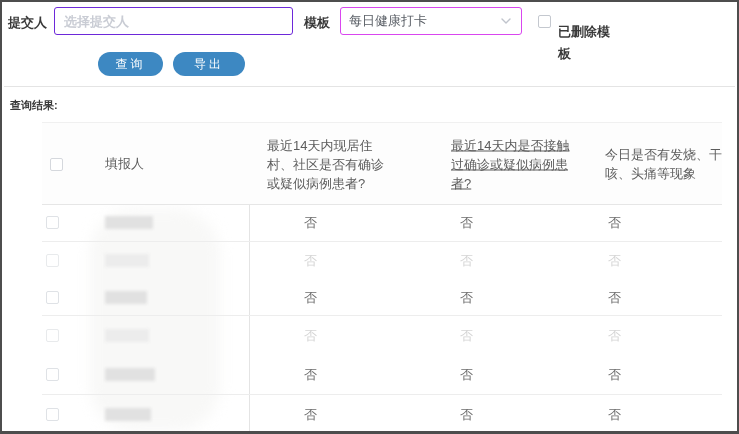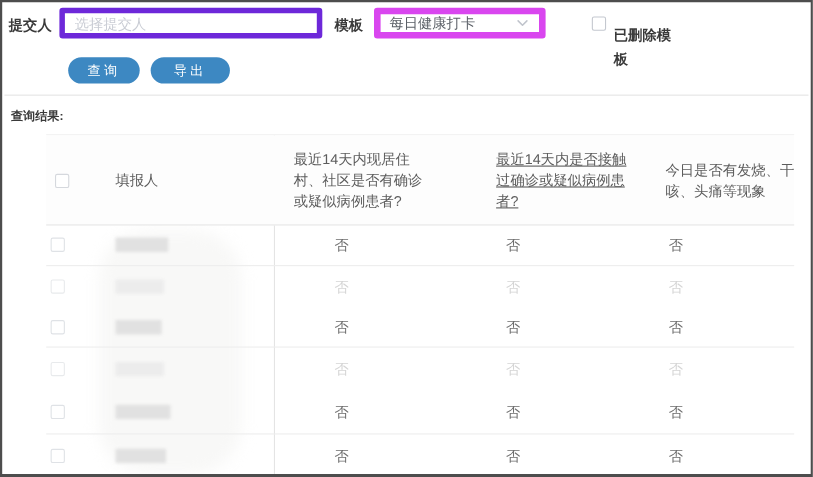--- a/index.html
+++ b/index.html
@@ -8,44 +8,44 @@
     position:relative;width:739px;height:434px;background:#fff;
     border:2px solid #4d4d4d;border-bottom-width:3px;overflow:hidden;
     margin:0 auto;
   }
   
   .flabel{position:absolute;font-size:13px;font-weight:bold;color:#3a3a3a;}
   .lbl-submitter{left:6px;top:12px;}
   .lbl-template{left:302px;top:12px;text-align:center;}
   .submitter-input{
     position:absolute;left:52px;top:5px;width:239px;height:28px;
-    border:5px solid #6d28d9;border-radius:3px;padding:0 9px;font-size:13px;
-    color:#555;outline:none;
+    border:1px solid #6d28d9;border-radius:3px;padding:0 9px;font-size:13px;
+    color:#555;outline:none;font-weight:bold;
   }
   .submitter-input::placeholder{color:#c9ccd4;opacity:1;}
   .template-select{
-    position:absolute;left:338px;top:5px;width:156px;height:28px;
-    border:6px solid #d946ef;border-radius:3px;background:#fff;
+    position:absolute;left:338px;top:5px;width:182px;height:28px;
+    border:1px solid #d946ef;border-radius:3px;background:#fff;
     display:flex;align-items:center;padding:0 8px;cursor:pointer;
   }
   .template-select .sel-text{font-size:13px;color:#5a5f66;flex:1;overflow:hidden;white-space:nowrap;}
   .template-select svg{flex:0 0 auto;}
   .del-cb{
     position:absolute;left:536px;top:13px;width:13px;height:13px;
     border:1px solid #c4c8cf;border-radius:2px;background:#fff;cursor:pointer;
   }
   .del-lbl{
     position:absolute;left:556px;top:19px;width:58px;
     font-size:13px;font-weight:bold;color:#3a3a3a;line-height:22px;
     word-break:break-all;
   }
   .btn{
     position:absolute;top:50px;height:24px;border:none;border-radius:12px;
     color:#fff;font-size:12px;letter-spacing:3px;padding:0 14px;cursor:pointer;
-    display:flex;align-items:center;justify-content:center;
+    display:flex;align-items:center;justify-content:center;margin-left:36px;
   }
   .btn-query{left:60px;width:65px;}
   .btn-export{left:135px;width:72px;}
   .hdivider{position:absolute;left:2px;right:2px;top:84px;height:1px;background:#e4e4e4;}
   .section-label{position:absolute;left:8px;top:96px;font-size:11px;font-weight:bold;color:#3a3a3a;}
   
   .table{
     position:absolute;left:40px;top:120px;width:680px;height:311px;
     border-top:1px solid #f0f0f0;
   }

